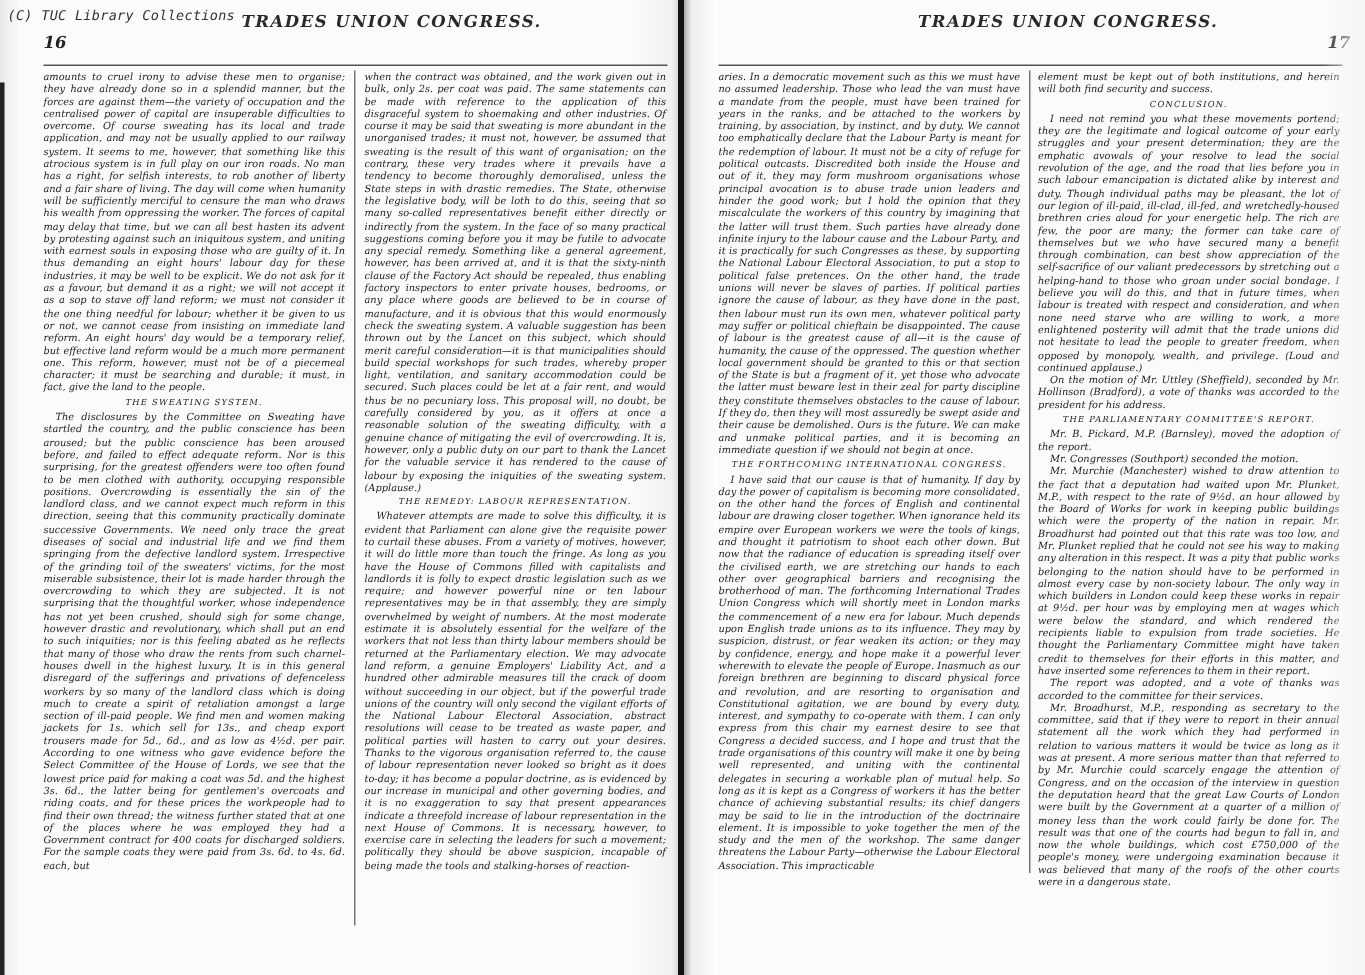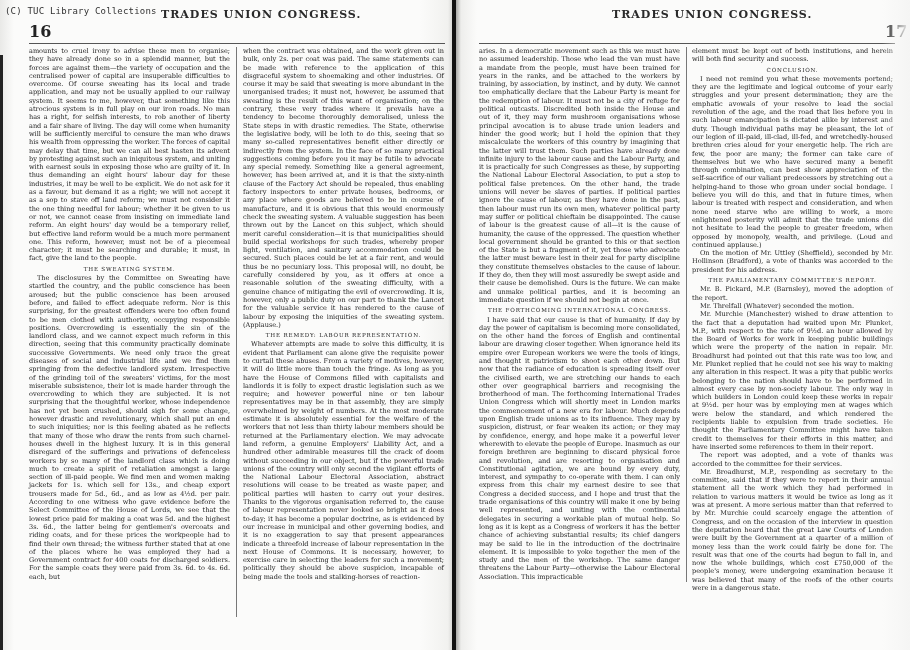--- a/index.html
+++ b/index.html
@@ -3,36 +3,36 @@
   <meta charset="utf-8">
   <style>
     html, body { margin: 0; padding: 0; }
     body {
       width: 910px; height: 650px; overflow: hidden; position: relative;
       background: #ffffff;
       font-family: "DejaVu Serif", "Liberation Serif", serif;
       color: #1a1a1a;
     }
     .spread { position: absolute; inset: 0; display: flex; }
-    .page { position: relative; width: 455px; height: 650px; background: #fbfbfa; overflow: hidden; }
+    .page { position: relative; width: 455px; height: 650px; background: #fbfbfa; overflow: hidden; font-style: italic; }
     .page.left { background: linear-gradient(to right, #e9e9e7 0px, #fbfbfa 14px, #fbfbfa 420px, #f1f1ef 448px, #c9c9c7 455px); }
     .page.right { background: linear-gradient(to right, #9a9a98 0px, #eeeeec 6px, #fbfbfa 22px, #fbfbfa 880px, #eeeeed 910px); }
     .spine { position: absolute; left: 452px; top: 0; width: 4px; height: 650px; background: #111; z-index: 5; }
     .left-edge { position: absolute; left: 0; top: 55px; width: 3px; height: 595px; background: #222; }
     .right-edge { position: absolute; right: 0; top: 0; width: 28px; height: 650px; background: linear-gradient(to right, rgba(255,255,255,0), #f5f5f4); }
     .watermark {
       position: absolute; left: 5px; top: 6px;
       font-family: "DejaVu Sans Mono", "Liberation Mono", monospace;
       font-size: 9px; color: #333; letter-spacing: 0.2px;
     }
     .running-head {
       position: absolute; top: 8px; font-size: 11px; font-weight: bold;
       letter-spacing: 1px; color: #2a2a2a; white-space: nowrap;
     }
-    .folio { position: absolute; top: 22px; font-size: 16px; font-weight: bold; color: #222; }
+    .folio { position: absolute; top: 22px; font-size: 11px; font-weight: bold; color: #222; }
     .rule { position: absolute; top: 43px; height: 1px; background: #555; }
     .column {
       position: absolute; top: 47px; width: 201px;
       font-size: 6.55px; line-height: 8.3px; text-align: justify;
       hyphens: auto; color: #1c1c1c;
     }
     .column p { margin: 0; text-indent: 8px; }
     .column p.cont { text-indent: 0; }
     .column .heading {
       text-align: center; font-size: 5.6px; letter-spacing: 0.8px;
@@ -79,21 +79,21 @@
       <p>I have said that our cause is that of humanity. If day by day the power of capitalism is becoming more consolidated, on the other hand the forces of English and continental labour are drawing closer together. When ignorance held its empire over European workers we were the tools of kings, and thought it patriotism to shoot each other down. But now that the radiance of education is spreading itself over the civilised earth, we are stretching our hands to each other over geographical barriers and recognising the brotherhood of man. The forthcoming International Trades Union Congress which will shortly meet in London marks the commencement of a new era for labour. Much depends upon English trade unions as to its influence. They may by suspicion, distrust, or fear weaken its action; or they may by confidence, energy, and hope make it a powerful lever wherewith to elevate the people of Europe. Inasmuch as our foreign brethren are beginning to discard physical force and revolution, and are resorting to organisation and Constitutional agitation, we are bound by every duty, interest, and sympathy to co-operate with them. I can only express from this chair my earnest desire to see that Congress a decided success, and I hope and trust that the trade organisations of this country will make it one by being well represented, and uniting with the continental delegates in securing a workable plan of mutual help. So long as it is kept as a Congress of workers it has the better chance of achieving substantial results; its chief dangers may be said to lie in the introduction of the doctrinaire element. It is impossible to yoke together the men of the study and the men of the workshop. The same danger threatens the Labour Party—otherwise the Labour Electoral Association. This impracticable</p>
     </div>
     <div class="col-divider" style="left:231px; height:535px;"></div>
     <div class="column right-c2">
       <p class="cont">element must be kept out of both institutions, and herein will both find security and success.</p>
       <p class="heading">CONCLUSION.</p>
       <p>I need not remind you what these movements portend; they are the legitimate and logical outcome of your early struggles and your present determination; they are the emphatic avowals of your resolve to lead the social revolution of the age, and the road that lies before you in such labour emancipation is dictated alike by interest and duty. Though individual paths may be pleasant, the lot of our legion of ill-paid, ill-clad, ill-fed, and wretchedly-housed brethren cries aloud for your energetic help. The rich are few, the poor are many; the former can take care of themselves but we who have secured many a benefit through combination, can best show appreciation of the self-sacrifice of our valiant predecessors by stretching out a helping-hand to those who groan under social bondage. I believe you will do this, and that in future times, when labour is treated with respect and consideration, and when none need starve who are willing to work, a more enlightened posterity will admit that the trade unions did not hesitate to lead the people to greater freedom, when opposed by monopoly, wealth, and privilege. (Loud and continued applause.)</p>
       <p>On the motion of Mr. Uttley (Sheffield), seconded by Mr. Hollinson (Bradford), a vote of thanks was accorded to the president for his address.</p>
       <p class="heading">THE PARLIAMENTARY COMMITTEE'S REPORT.</p>
       <p>Mr. B. Pickard, M.P. (Barnsley), moved the adoption of the report.</p>
-      <p>Mr. Threlfall (Whatever) seconded the motion.</p>
+      <p>Mr. Congresses (Southport) seconded the motion.</p>
       <p>Mr. Murchie (Manchester) wished to draw attention to the fact that a deputation had waited upon Mr. Plunket, M.P., with respect to the rate of 9½d. an hour allowed by the Board of Works for work in keeping public buildings which were the property of the nation in repair. Mr. Broadhurst had pointed out that this rate was too low, and Mr. Plunket replied that he could not see his way to making any alteration in this respect. It was a pity that public works belonging to the nation should have to be performed in almost every case by non-society labour. The only way in which builders in London could keep these works in repair at 9½d. per hour was by employing men at wages which were below the standard, and which rendered the recipients liable to expulsion from trade societies. He thought the Parliamentary Committee might have taken credit to themselves for their efforts in this matter, and have inserted some references to them in their report.</p>
       <p>The report was adopted, and a vote of thanks was accorded to the committee for their services.</p>
       <p>Mr. Broadhurst, M.P., responding as secretary to the committee, said that if they were to report in their annual statement all the work which they had performed in relation to various matters it would be twice as long as it was at present. A more serious matter than that referred to by Mr. Murchie could scarcely engage the attention of Congress, and on the occasion of the interview in question the deputation heard that the great Law Courts of London were built by the Government at a quarter of a million of money less than the work could fairly be done for. The result was that one of the courts had begun to fall in, and now the whole buildings, which cost £750,000 of the people's money, were undergoing examination because it was believed that many of the roofs of the other courts were in a dangerous state.</p>
     </div>
     <div class="right-edge"></div>
   </div>
   <div class="spine"></div>
 </div>
 
 </body></html>

